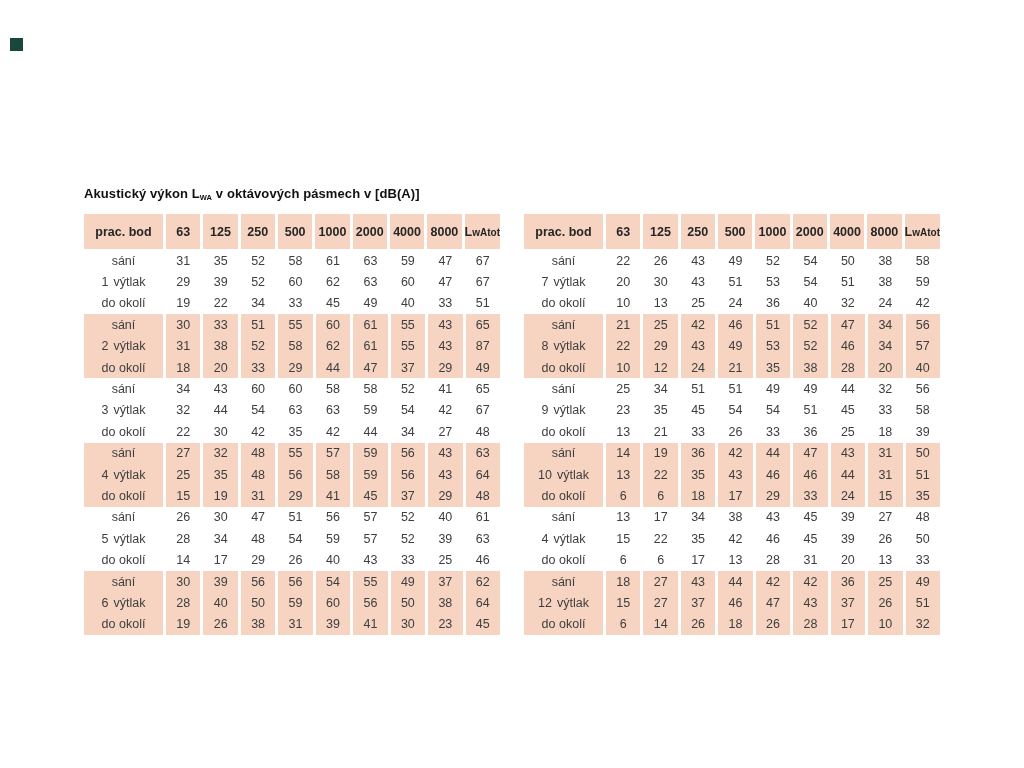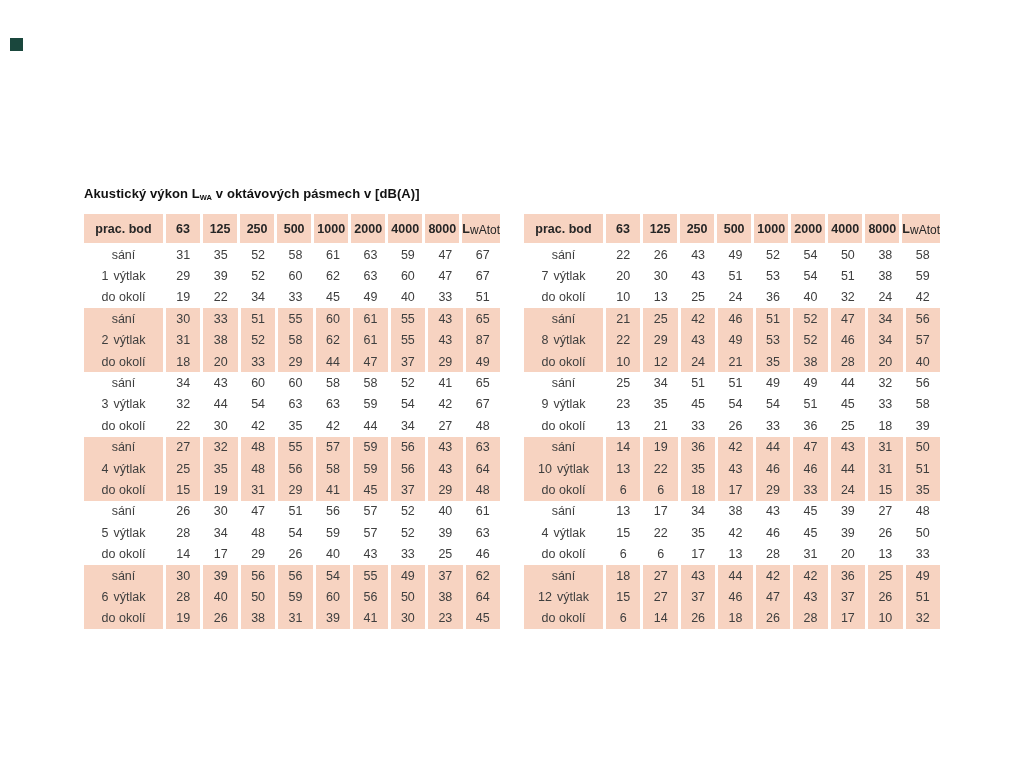--- a/index.html
+++ b/index.html
@@ -31,29 +31,29 @@
     letter-spacing: 0.1px;
   }
   .title .tsub { font-size: 7.5px; position: relative; top: 2px; }
   .tables { display: flex; gap: 24px; }
   .oct-table { width: 416px; }
   .thead, .group {
     display: grid;
     grid-template-columns: 79px repeat(9, 1fr);
     column-gap: 3px;
   }
-  .thead { height: 29px; margin-bottom: 1px; }
+  .thead { height: 35px; margin-bottom: 1px; }
   .hcell {
     background: var(--shade);
     display: flex; align-items: center; justify-content: center;
     font-weight: bold; font-size: 12.5px;
     color: var(--header-text);
     white-space: nowrap;
   }
-  .hsub { font-size: 12px; font-weight: normal; position: relative; top: 1px; }
+  .hsub { font-size: 10px; font-weight: bold; position: relative; top: 1px; }
   .gcol { display: flex; flex-direction: column; }
   .group.shaded .gcol { background: var(--shade); }
   .vrow {
     height: 21.4px;
     display: flex; align-items: center; justify-content: center;
     font-size: 12.5px;
     color: var(--data-text);
     white-space: nowrap;
   }
   .gnum { margin-right: 5px; }

